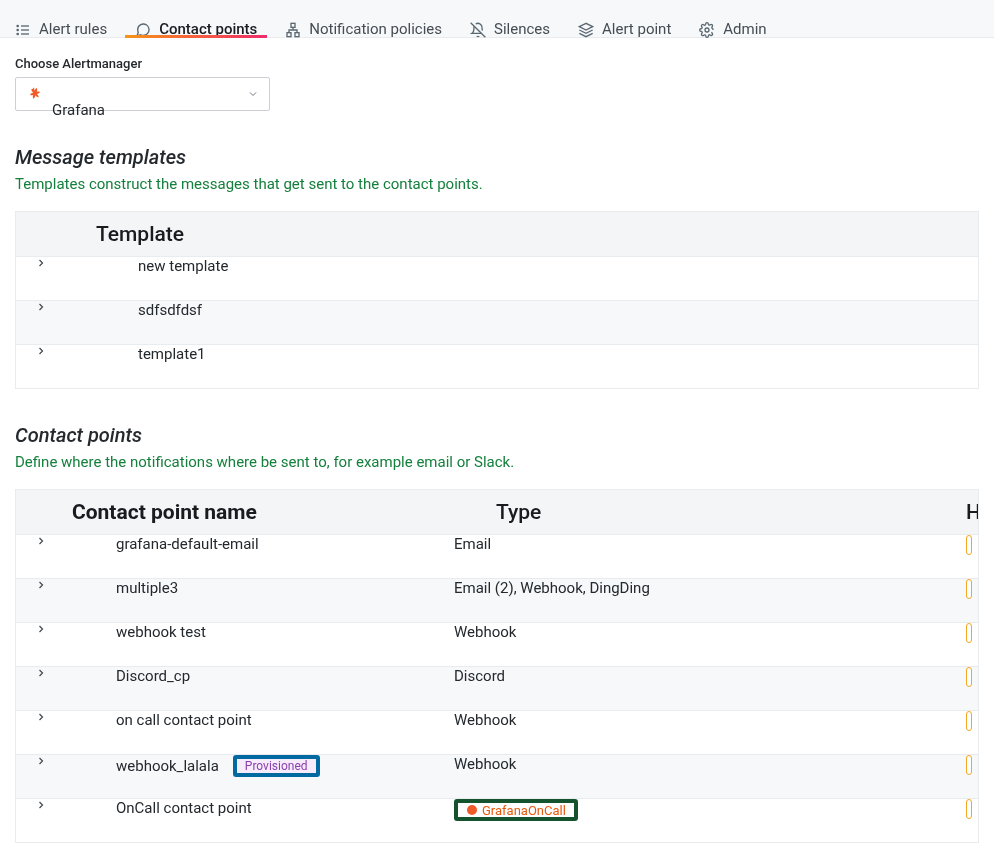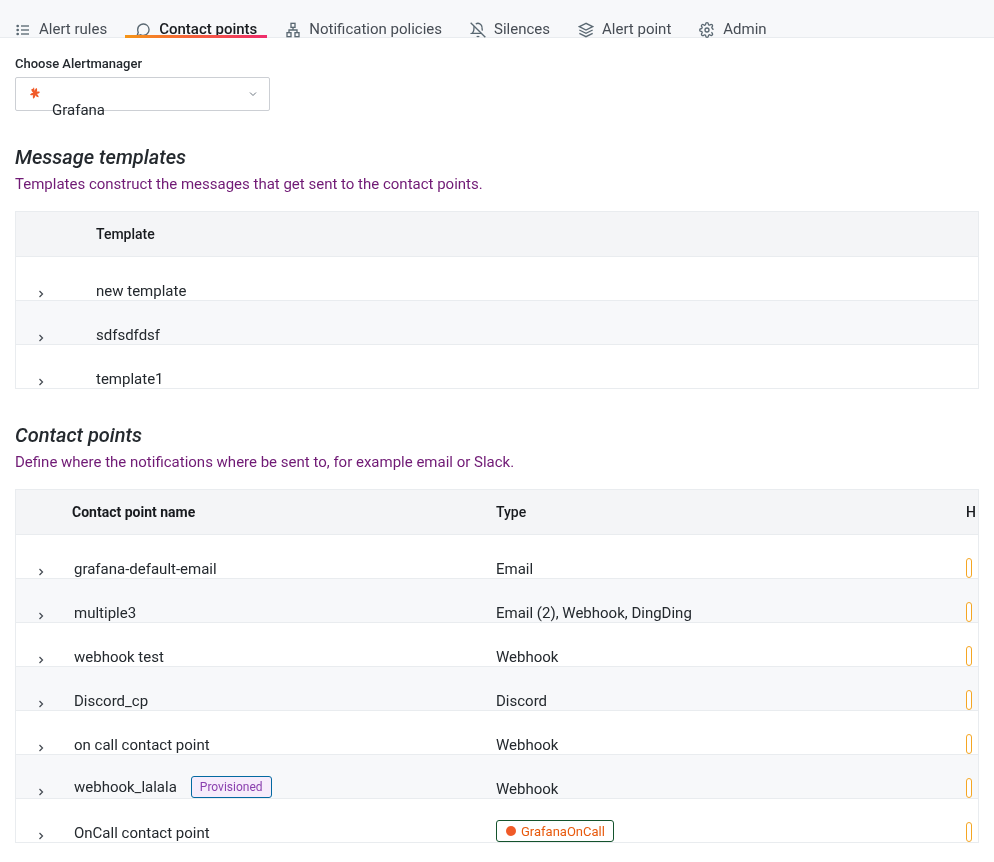--- a/index.html
+++ b/index.html
@@ -92,43 +92,44 @@
     h2 {
       font-size: 20px;
       font-weight: 500;
       color: #24292e;
       margin-top: 34px;
       margin-bottom: 6px;
       font-style: italic;
     }
     .desc {
       font-size: 15px;
-      color: #701a75;
+      color: #15803d;
       margin-bottom: 18px;
     }
     .table {
       border: 1px solid #e9ecef;
       background: #fff;
     }
     .table-header {
       display: flex;
       align-items: center;
       height: 44px;
       background: #f4f5f7;
       font-weight: 500;
-      font-size: 14px;
+      font-size: 21px;
       color: #181b1f;
     }
     .table-row {
       display: flex;
-      align-items: flex-end;
+      align-items: flex-start;
       height: 44px;
       font-size: 15px;
       color: #24292e;
       border-top: 1px solid #e9ecef;
+      gap: 42px;
     }
     .col-expand {
       width: 50px;
       display: flex;
       align-items: center;
       justify-content: center;
       color: #464c54;
       cursor: pointer;
     }
     .col-template {
@@ -157,32 +158,32 @@
     .col-health {
       width: 12px;
       overflow: hidden;
     }
     .badge-prov {
       display: inline-flex;
       align-items: center;
       height: 22px;
       padding: 0 8px;
       font-size: 12px;
-      border: 1px solid #0369a1;
+      border: 4px solid #0369a1;
       background: #f6ecfb;
       color: #8a3fae;
       border-radius: 3px;
     }
     .badge-oncall {
       display: inline-flex;
       align-items: center;
       height: 22px;
       padding: 0 8px;
       font-size: 13px;
-      border: 1px solid #14532d;
+      border: 4px solid #14532d;
       color: #e8590c;
       background: #fff;
       border-radius: 3px;
       gap: 4px;
     }
     .g-logo-mini {
       width: 12px;
       height: 12px;
     }
     .striped-body .table-row:nth-child(odd) {

